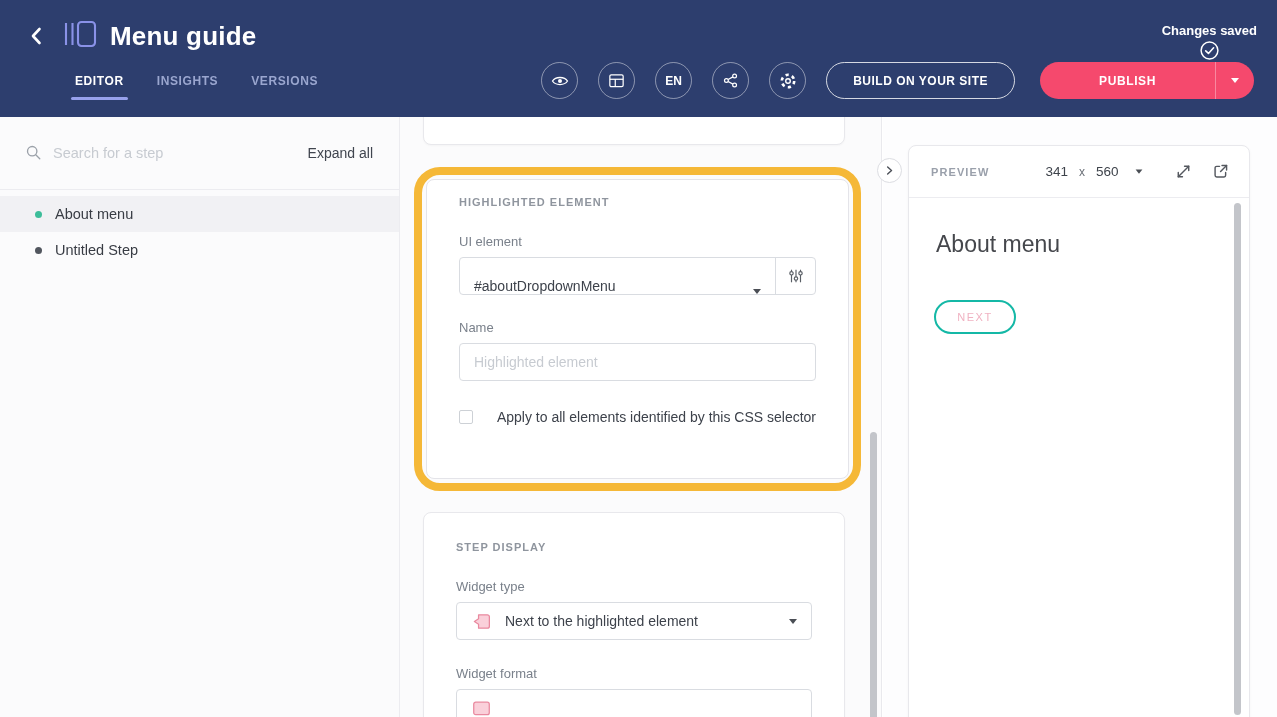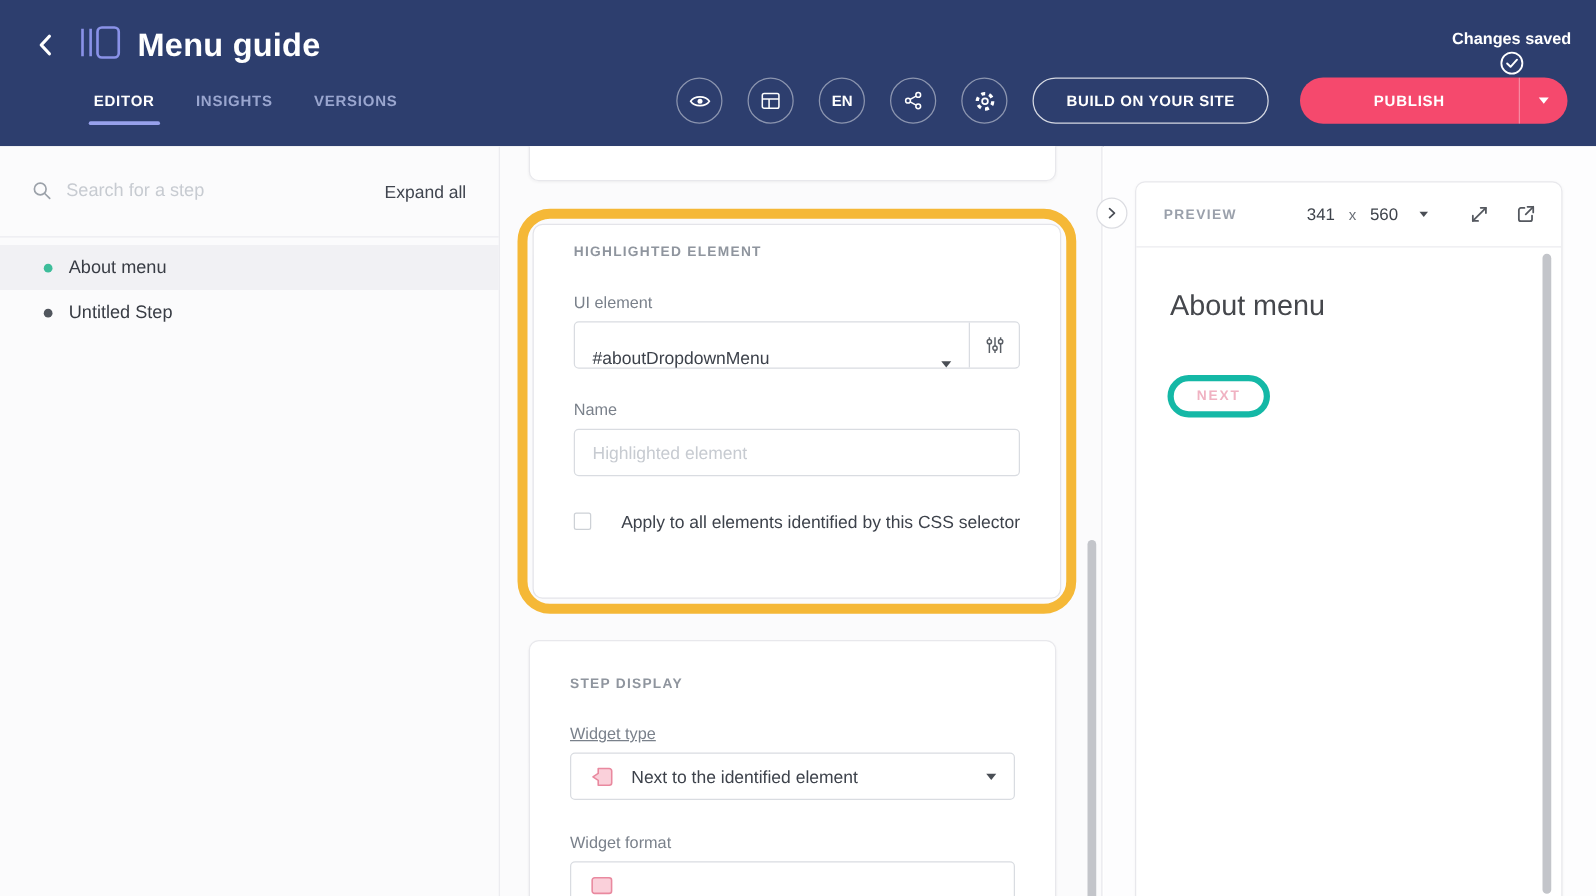--- a/index.html
+++ b/index.html
@@ -68,21 +68,21 @@
   .preview-card { position:absolute; left:25px; top:28px; width:342px; height:585px; background:#fff; border:1px solid #e8e8ec; border-radius:8px 8px 0 0; box-shadow:0 1px 3px rgba(0,0,0,.04); }
   .preview-header { height:52px; border-bottom:1px solid #ececf0; display:flex; align-items:center; padding:0 19px 0 22px; }
   .preview-title { font-size:11px; font-weight:600; letter-spacing:1.1px; color:#9aa0ab; }
   .size-select { display:flex; align-items:center; gap:11px; margin-left:56px; cursor:pointer; }
   .size-num, .size-sep { font-size:13.5px; color:#3e434b; }
   .size-sep { color:#6b7078; font-size:12px; }
   .size-select .tri-down { margin-left:5px; transform:scale(.85); }
   .preview-icons { margin-left:auto; display:flex; align-items:center; gap:17px; }
   .icon-btn { background:none; border:none; cursor:pointer; display:flex; align-items:center; justify-content:center; width:20px; height:20px; }
   .preview-step-title { margin:33px 0 0 27px; font-size:23px; color:#45474c; font-weight:400; }
-  .next-btn { margin:42px 0 0 25px; width:82px; height:34px; border-radius:17px; border:5px solid #14b8a6; background:#fff; color:#f0b2c2; font-size:11px; font-weight:700; letter-spacing:1.5px; cursor:pointer; font-family:inherit; }
+  .next-btn { margin:42px 0 0 25px; width:82px; height:34px; border-radius:17px; border:2px solid #14b8a6; background:#fff; color:#f0b2c2; font-size:11px; font-weight:400; letter-spacing:1.5px; cursor:pointer; font-family:inherit; }
   .preview-scrollbar { position:absolute; right:8px; top:57px; width:7px; height:512px; background:#c3c5ca; border-radius:4px; cursor:pointer; }
 </style>
 </head>
 <body>
 
 <div class="app">
 
   <header class="topbar">
     <div class="topbar-left">
       <button class="back-btn">
@@ -217,26 +217,26 @@
         <div class="checkbox-row">
           <span class="checkbox-box"></span>
           <span class="checkbox-label">Apply to all elements identified by this CSS selector</span>
         </div>
       </section>
     </div>
 
     <section class="step-card">
       <div class="section-label">STEP DISPLAY</div>
 
-      <div class="field-label" style="margin-top:26px;text-decoration:underline;">Widget type</div>
+      <div class="field-label" style="margin-top:26px;">Widget type</div>
       <div class="widget-select">
         <svg width="21" height="21" viewBox="0 0 20 20">
             <path d="M7.2 3.6 H15.6 A1.9 1.9 0 0 1 17.5 5.5 V14.5 A1.9 1.9 0 0 1 15.6 16.4 H7.2 V12.6 L3.2 10 L7.2 7.4 Z" fill="#fad0da" stroke="#e9899f" stroke-width="1.2" stroke-linejoin="round"></path>
           </svg>
-        <span class="select-value">Next to the identified element</span>
+        <span class="select-value">Next to the highlighted element</span>
         <span class="tri-down"></span>
       </div>
 
       <div class="field-label" style="margin-top:26px;">Widget format</div>
       <div class="widget-select">
         <svg width="21" height="21" viewBox="0 0 20 20">
             <path d="M4.5 4 H15.5 A1.9 1.9 0 0 1 17.4 5.9 V14 A1.9 1.9 0 0 1 15.5 15.9 H4.5 A1.9 1.9 0 0 1 2.6 14 V5.9 A1.9 1.9 0 0 1 4.5 4 Z" fill="#fad0da" stroke="#e9899f" stroke-width="1.2"></path>
           </svg>
       </div>
     </section>

